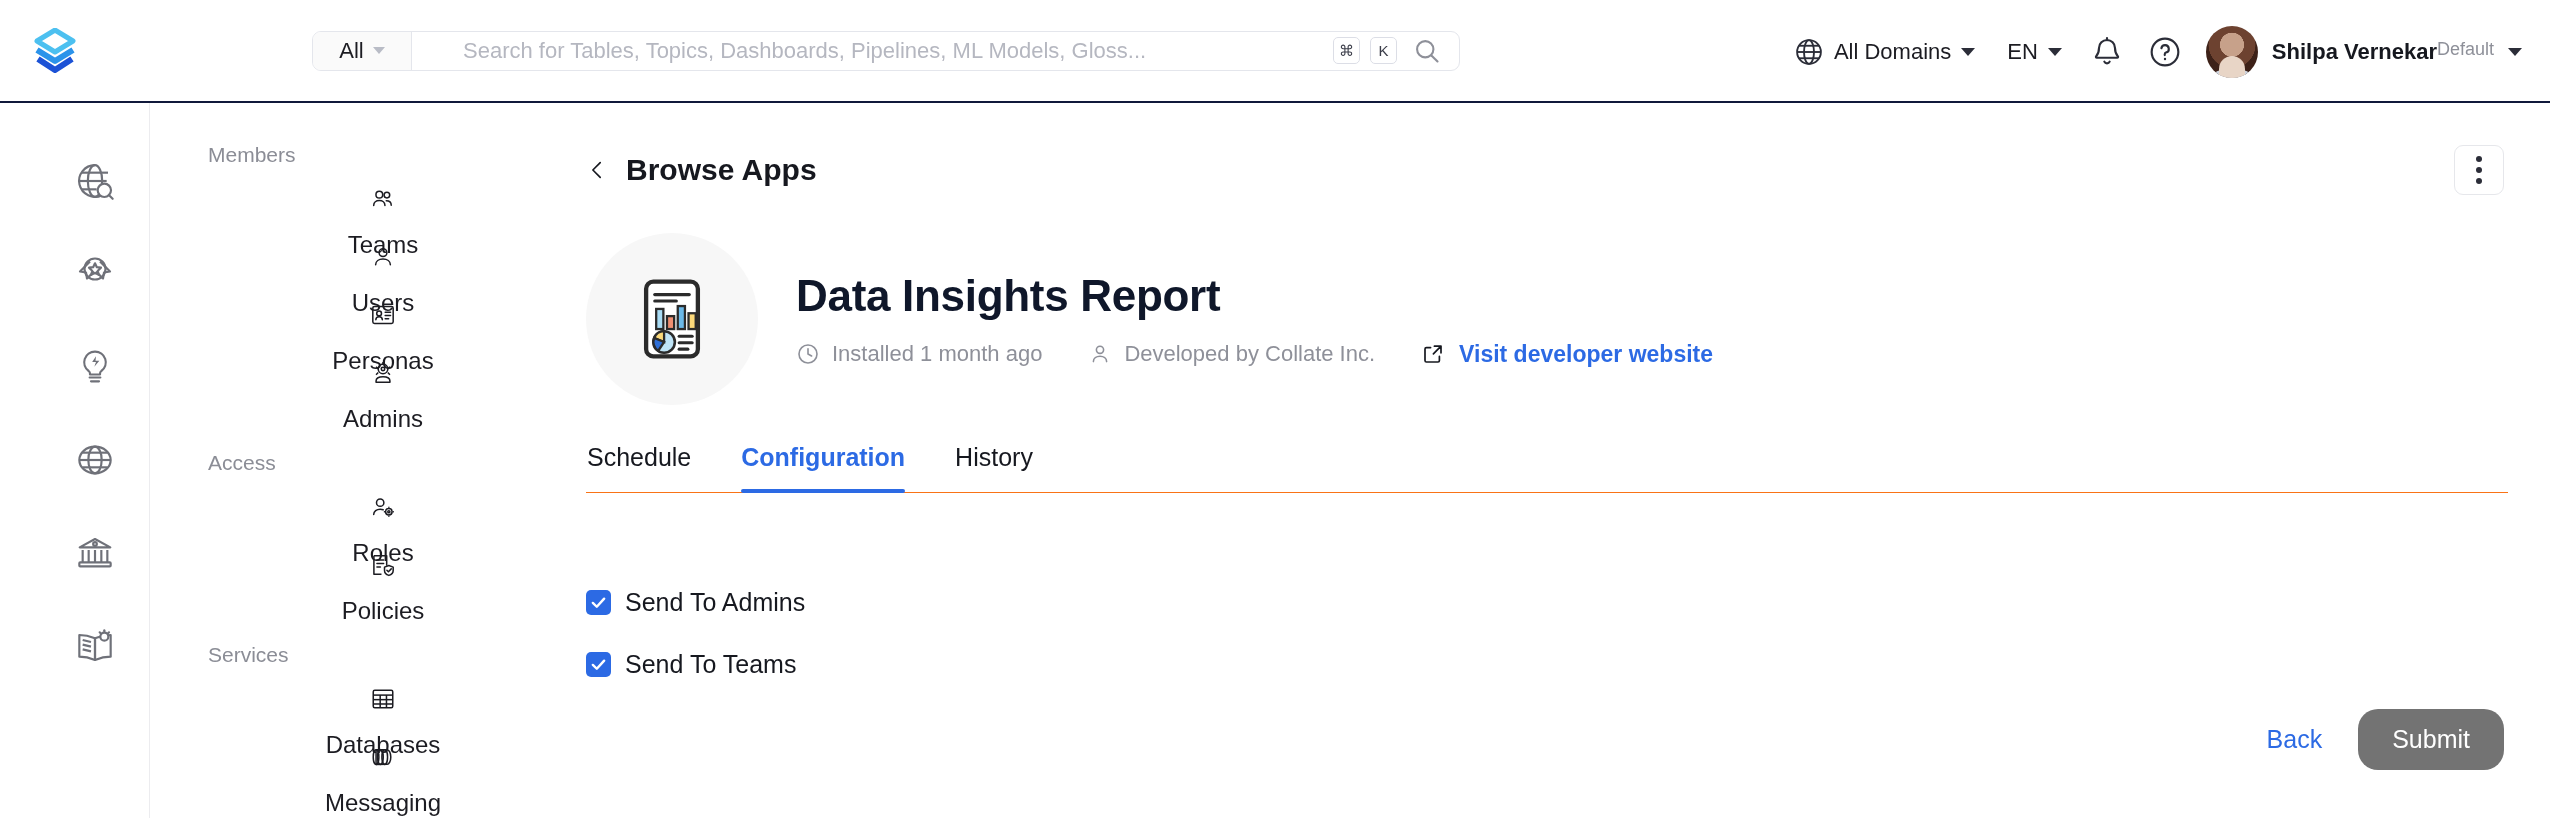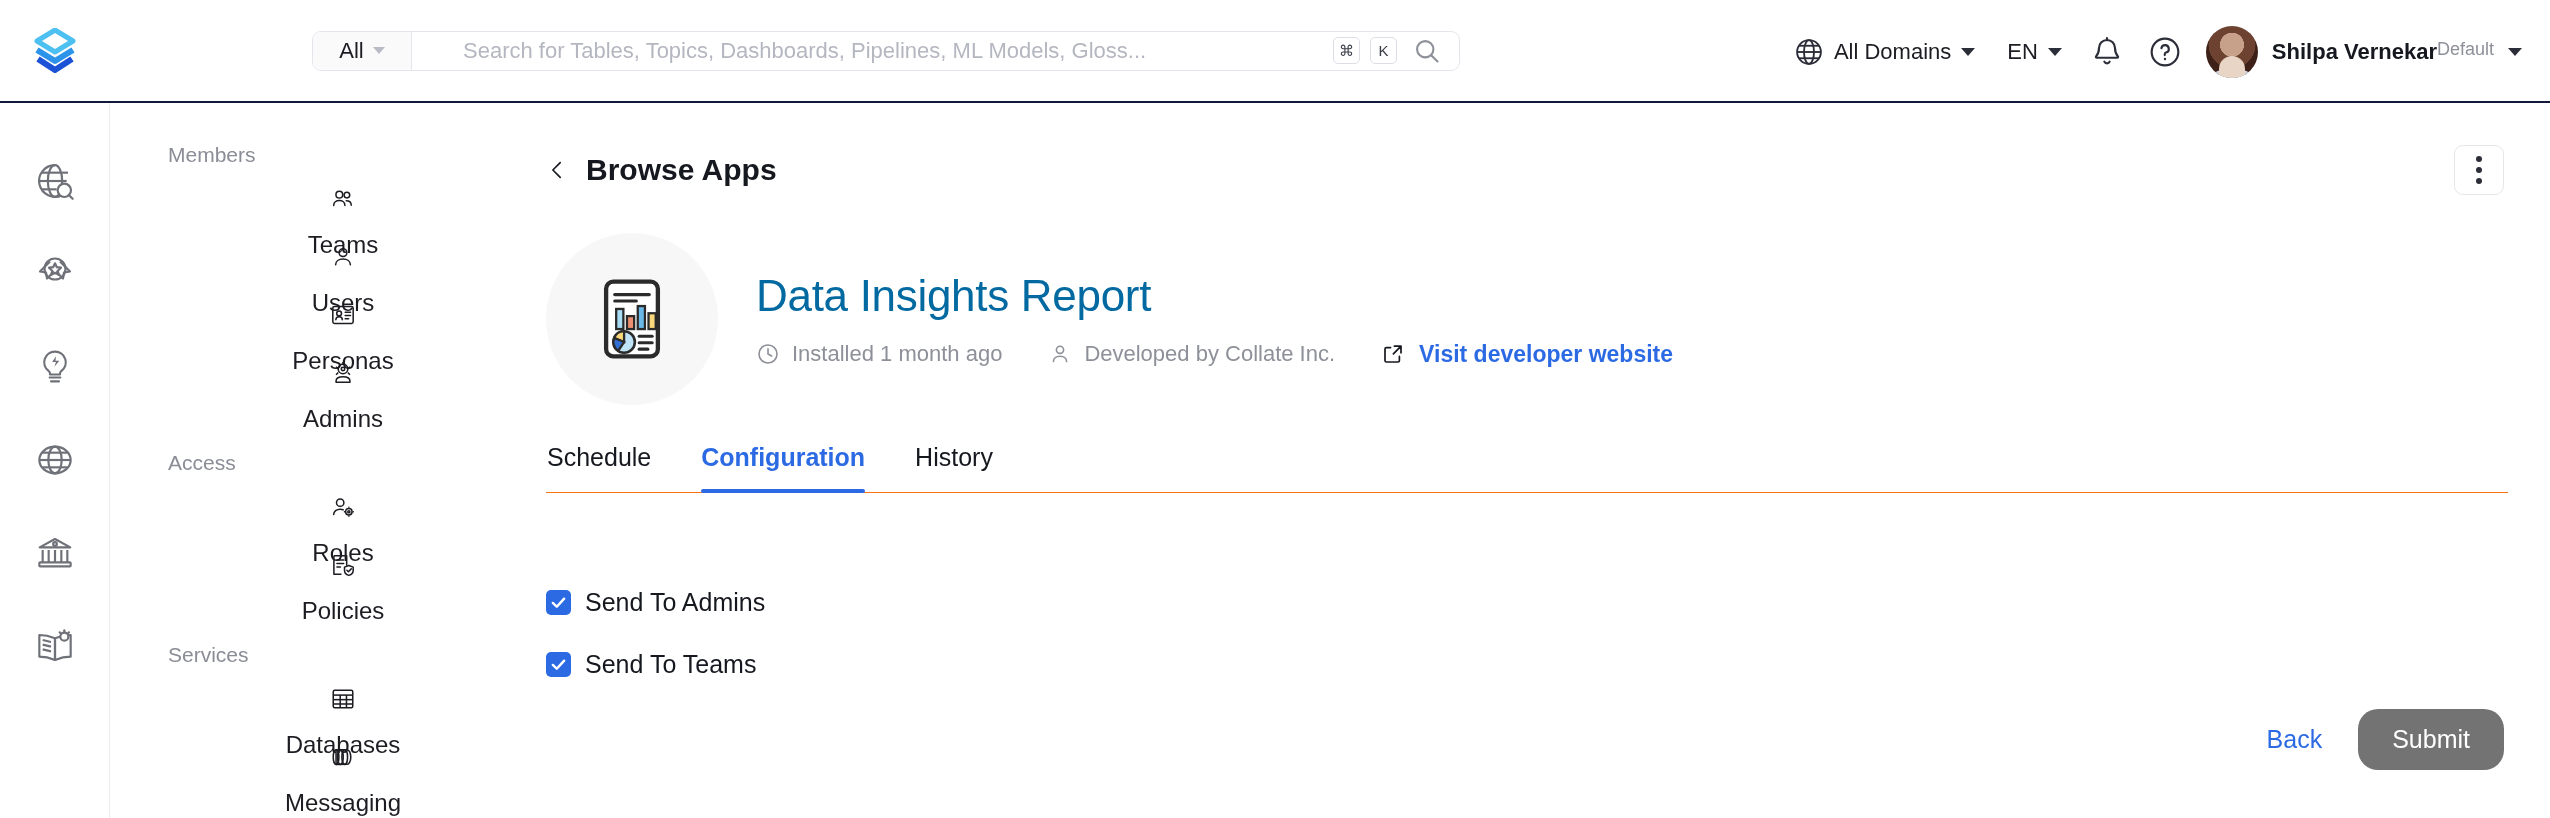--- a/index.html
+++ b/index.html
@@ -71,21 +71,21 @@
   .avatar::before{
     content:""; position:absolute; left:50%; top:86%; width:46px;height:24px;
     transform:translateX(-50%); border-radius:14px 14px 0 0; background:#cfd6e0;
   }
   .user-block { display:flex; align-items:center; gap: 14px; cursor:pointer; padding-left: 12px; }
   .user-text { display:flex; line-height: 1.15; }
   .user-name { font-size: 22px; font-weight: 700; color: #16181f; white-space: nowrap; }
   .user-sub { font-size: 18px; color: #8e9099; }
 
   
-  .body-row { display: flex; height: 715px; }
+  .body-row { display: flex; height: 715px; margin-left: 40px; }
 
   .iconrail {
     width: 110px; border-right: 1px solid #ececef;
     display: flex; flex-direction: column; align-items: center;
     padding-top: 48px; gap: 33px; flex: none;
   }
   .rail-btn { width: 60px; height: 60px; display:flex; align-items:center; justify-content:center; cursor:pointer; border-radius: 10px; }
 
   .leftnav { width: 408px; padding: 40px 0 0 58px; flex:none; }
   .nav-group-title { font-size: 21px; color: #8b8d96; margin-bottom: 18px; }
@@ -107,21 +107,21 @@
     cursor:pointer; background:#fff; margin-right: 4px;
   }
   .kebab-dot { width: 6px; height: 6px; border-radius:50%; background:#2b2d38; }
 
   .app-head { display: flex; align-items: center; gap: 38px; margin-top: 38px; }
   .app-icon-circle {
     width: 172px; height: 172px; border-radius: 50%;
     background: #f7f7f7; display:flex; align-items:center; justify-content:center; flex:none;
   }
   .app-meta-col { display:flex; flex-direction:column; gap: 20px; }
-  .app-title { font-size: 44px; font-weight: 400; color: #0369a1; letter-spacing: -0.3px; }
+  .app-title { font-size: 44px; font-weight: 700; color: #0f172a; letter-spacing: -0.3px; }
   .meta-row { display:flex; align-items:center; gap: 46px; }
   .meta-item { display:flex; align-items:center; gap: 12px; font-size: 22px; color: #8e9099; }
   .meta-link { display:flex; align-items:center; gap: 14px; font-size: 23px; color: #2c6ae4; font-weight: 700; cursor:pointer; }
 
   .tabs { display:flex; gap: 0px; margin-top: 38px; border-bottom: 1px solid #f97316; padding-left: 1px; }
   .tab {
     font-size: 25px; color: #16181f; padding: 0 24px 20px 0; margin-right: 26px;
     cursor: pointer; position: relative;
   }
   .tab.active { color: #2c6ae4; font-weight: 600; }

